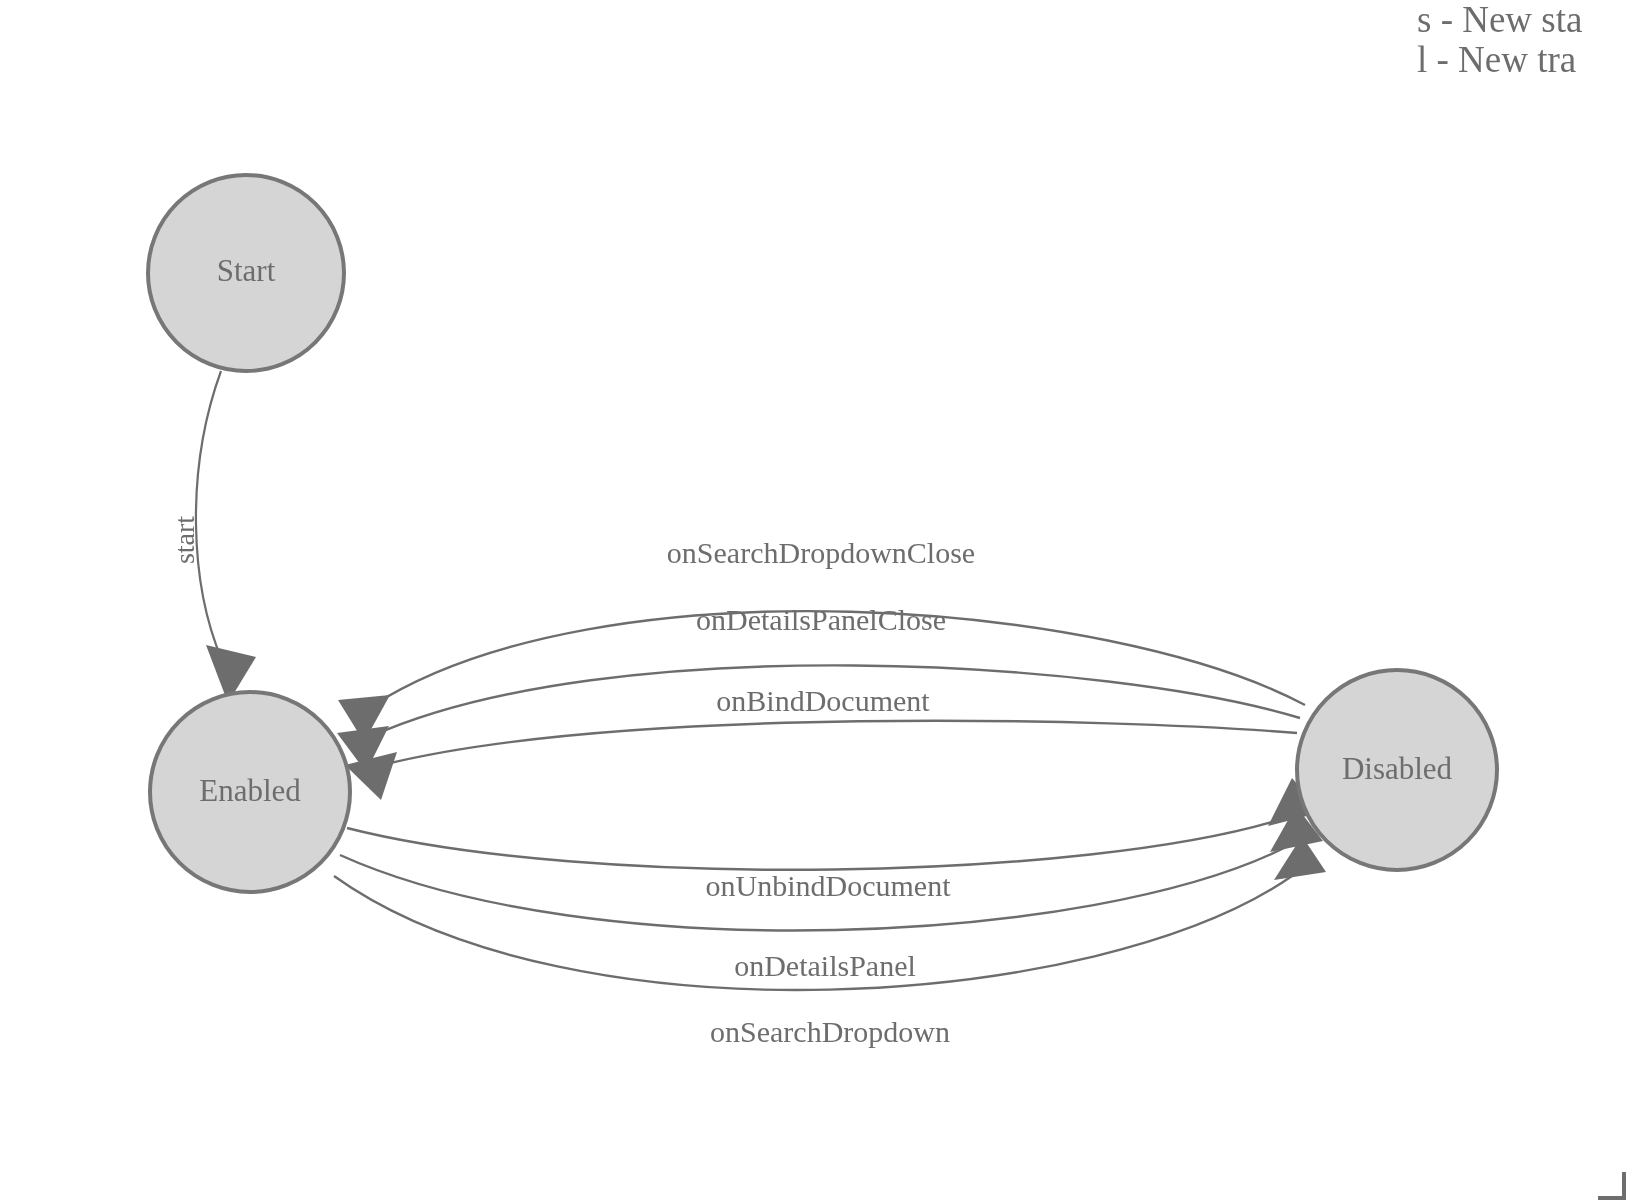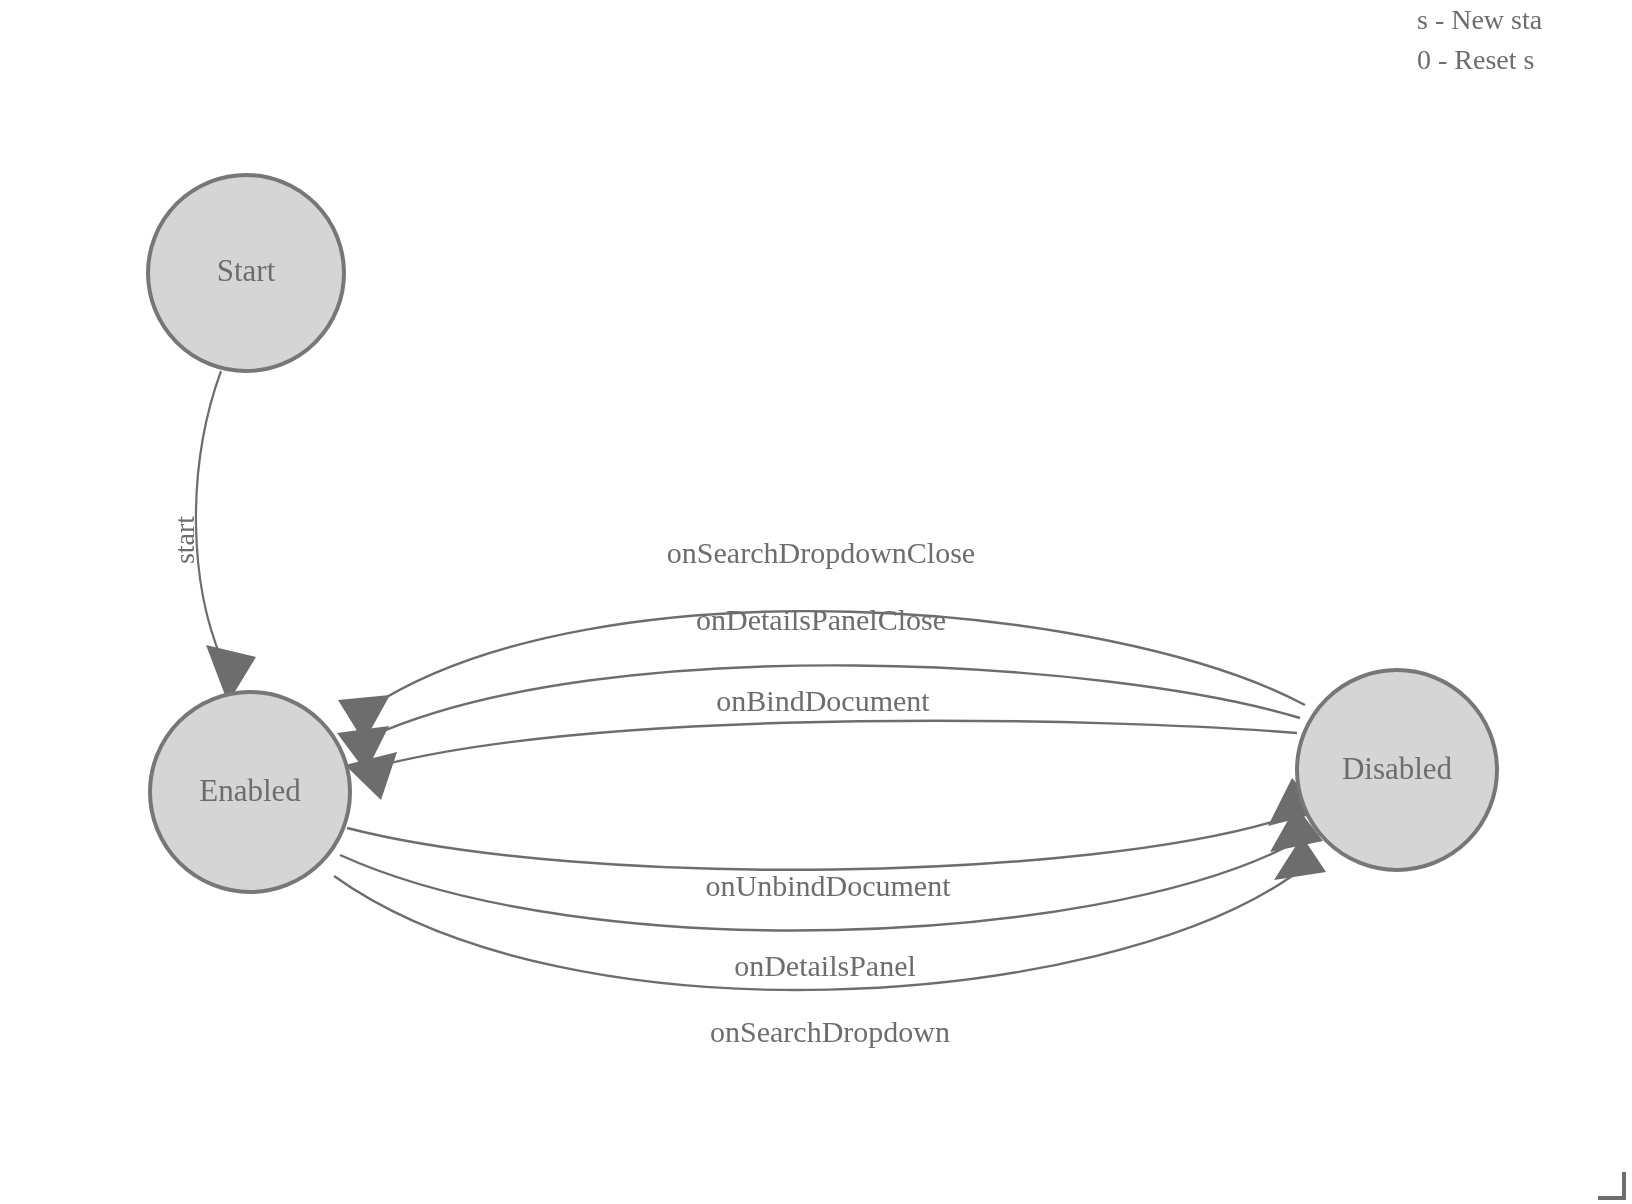--- a/index.html
+++ b/index.html
@@ -68,21 +68,21 @@
     top: 0px;
     right: 0px;
     width: 215px;
     overflow: hidden;
     text-align: left;
     pointer-events: none;
   }
   .help-line {
     color: #6d6d6d;
     font-family: "Liberation Serif", "DejaVu Serif", serif;
-    font-size: 28px;
+    font-size: 37px;
     line-height: 40px;
     white-space: nowrap;
   }
 
   #corner-mark {
     position: absolute;
     left: 1604px;
     top: 1172px;
     width: 28px;
     height: 32px;
@@ -164,19 +164,19 @@
   <text class="edge-label" x="828" y="896">onUnbindDocument</text>
 
   <text class="edge-label" x="825" y="976">onDetailsPanel</text>
 
   <text class="edge-label" x="830" y="1042">onSearchDropdown</text>
 
 </svg>
 
 <div id="help-overlay">
   <div class="help-line">s - New sta</div>
-  <div class="help-line">0 - Reset s</div>
+  <div class="help-line">l - New tra</div>
 </div>
 
 <div id="corner-mark">
   <div class="cm-v"></div>
   <div class="cm-h"></div>
 </div>
 
 </body></html>

